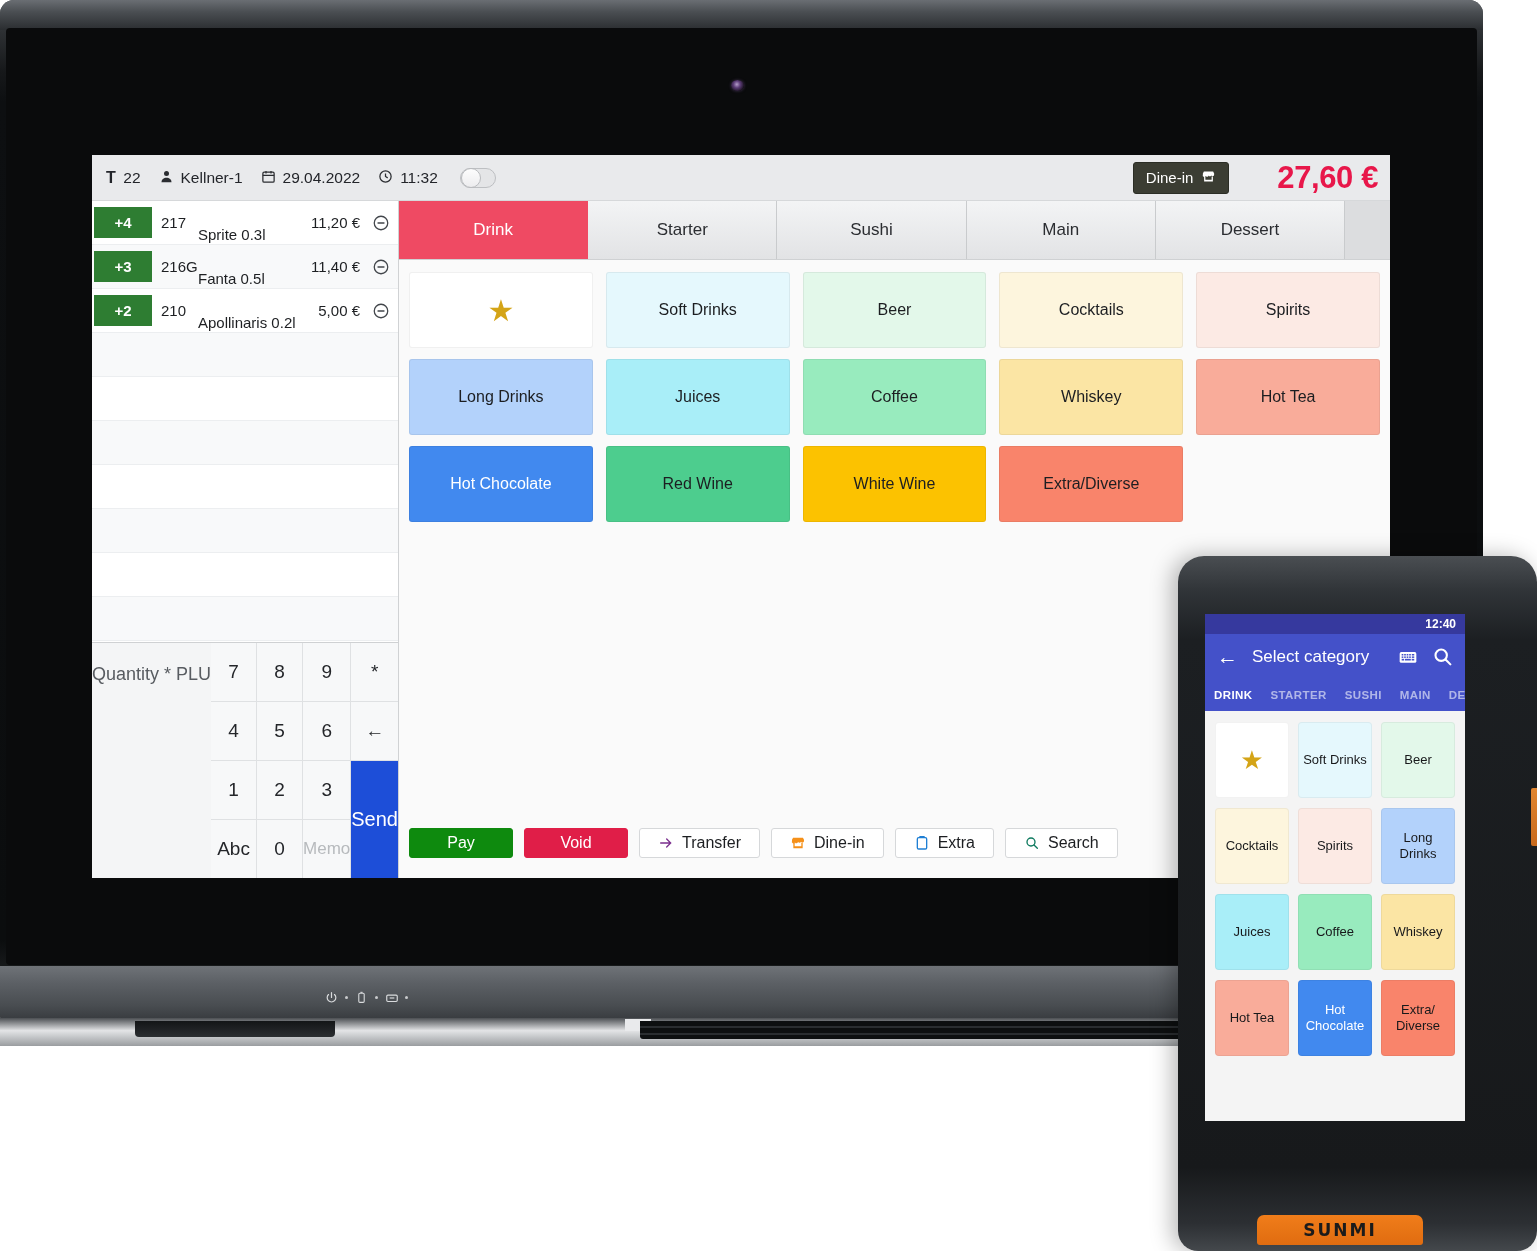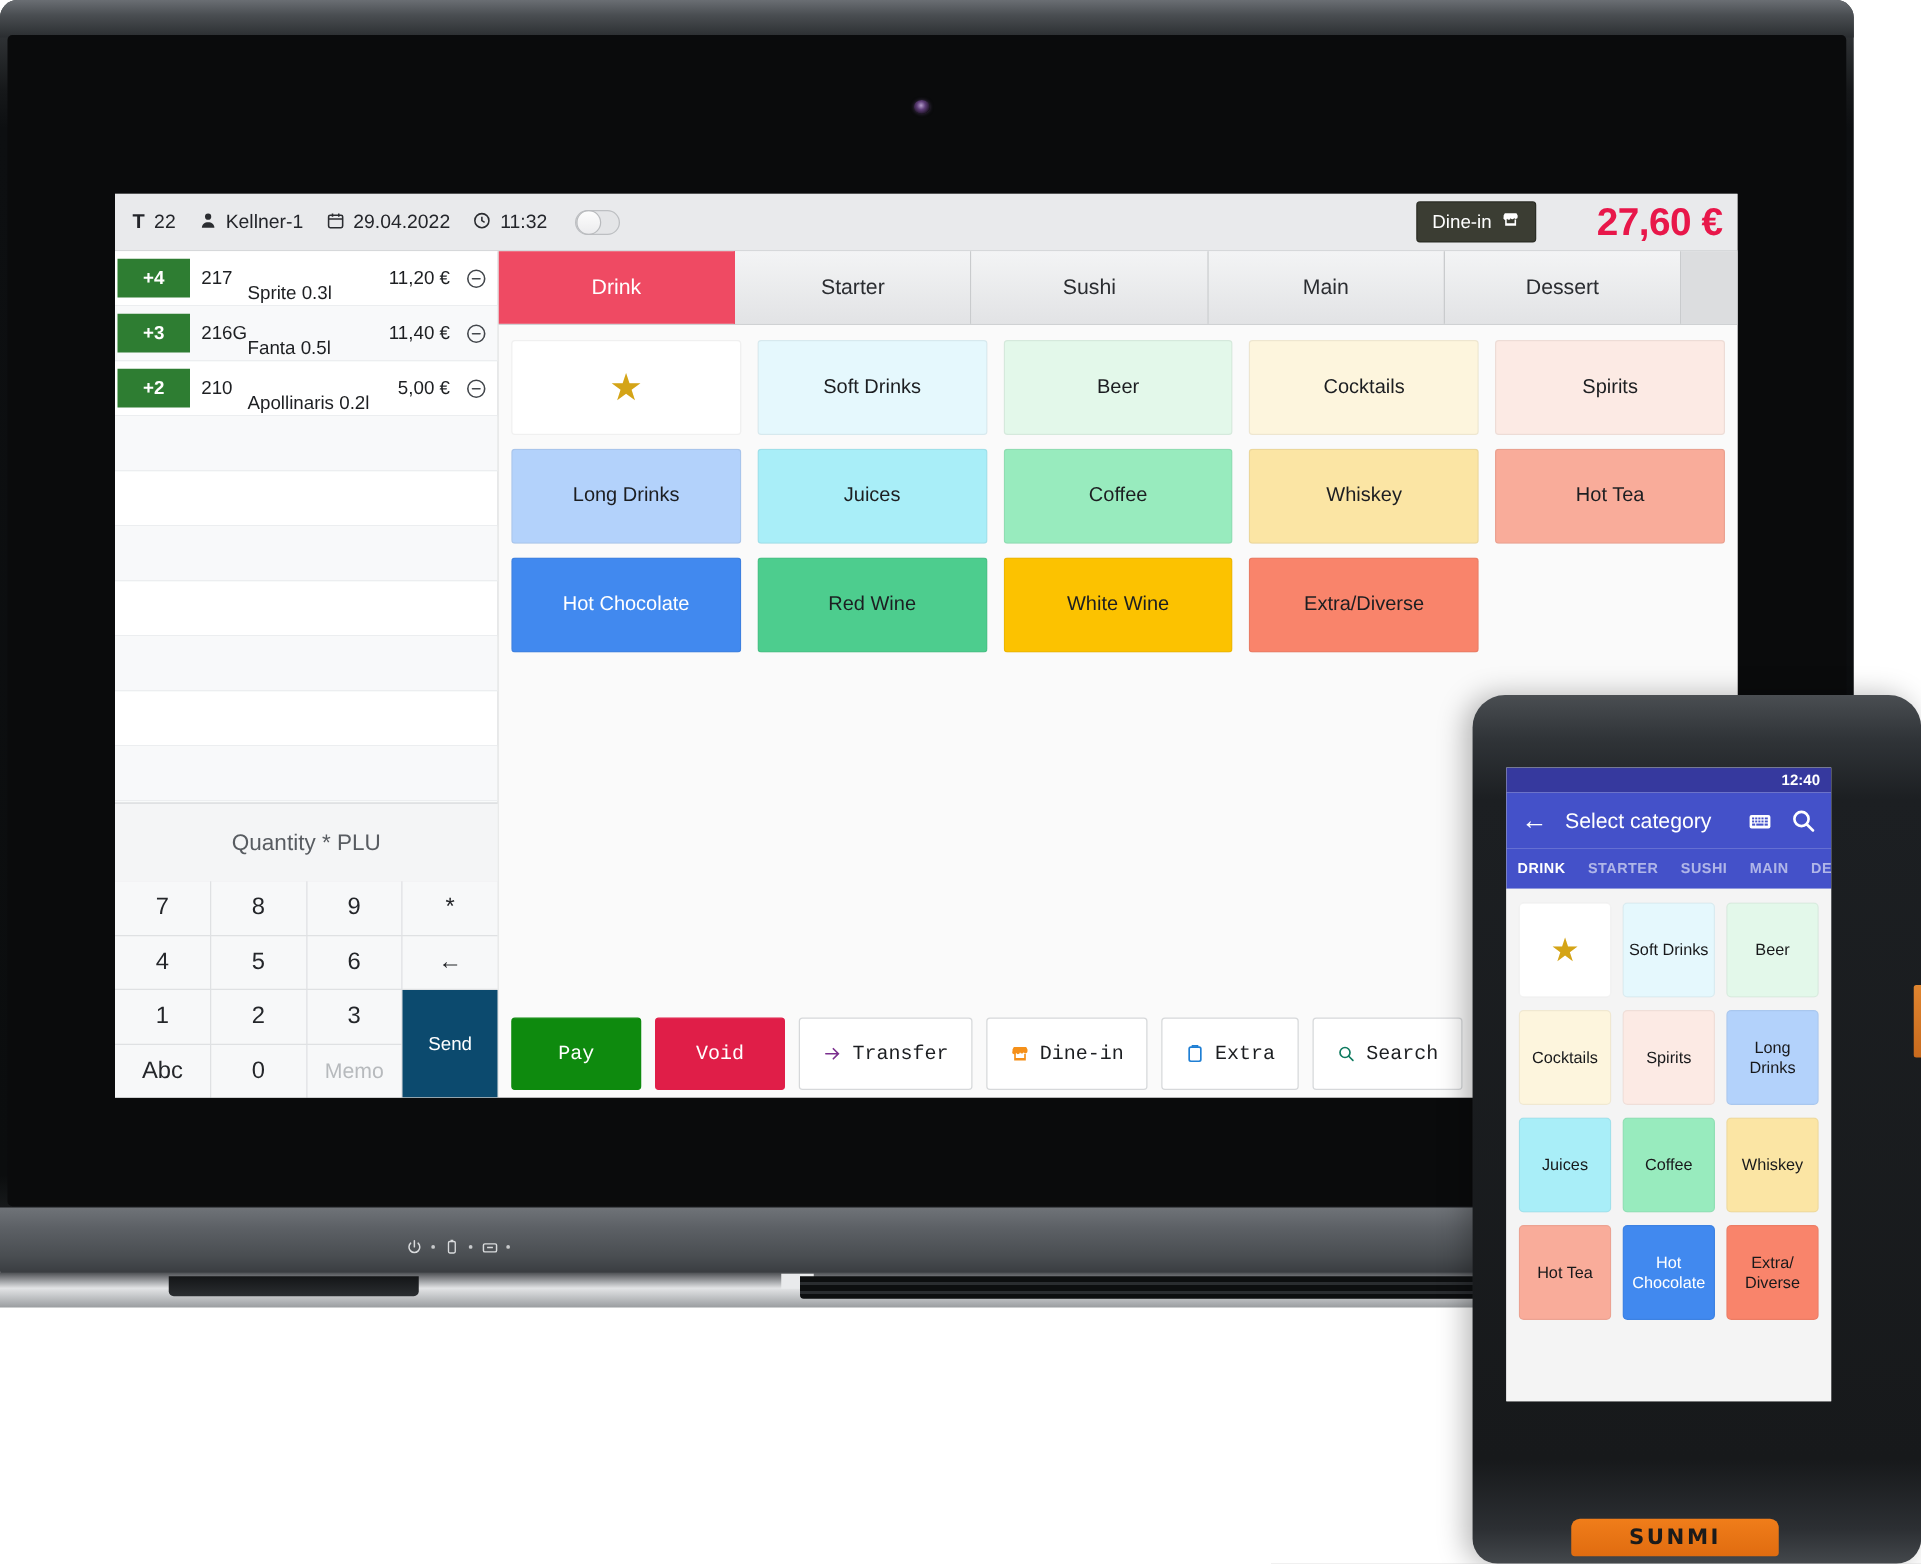--- a/index.html
+++ b/index.html
@@ -114,33 +114,33 @@
     font-size: 15px; font-weight: 600;
   }
   .plu { width: 46px; text-align: left; padding-left: 9px; font-size: 15px; color: #1d1f22; }
   .pname { flex: 1; font-size: 15px; color: #1d1f22; margin-top: 24px; }
   .price { font-size: 15px; color: #1d1f22; text-align: right; padding-right: 12px; white-space: nowrap; }
   .minus-ic { width: 18px; height: 18px; color: #42464b; }
   .empty-row { height: 44px; border-bottom: 1px solid #eceef0; }
   .empty-row.alt { background: #f8f9fa; }
 
   
-  .keypad-wrap { flex: 1; border-top: 1px solid #cfd1d3; background: #f4f5f6; display: flex; flex-direction: column; }
+  .keypad-wrap { flex: 1; border-top: 1px solid #cfd1d3; background: #f4f5f6; display: flex; flex-direction: row; }
   .keypad-label {
     height: 62px; display: flex; align-items: center; justify-content: center;
     font-size: 18px; color: #585c61; background: #f4f5f6;
   }
   .keypad { flex: 1; display: grid; grid-template-columns: repeat(4,1fr); grid-template-rows: repeat(4,1fr); background: #dfe1e3; gap: 1px; }
   .key {
     background: #f7f8f9; display: flex; align-items: center; justify-content: center;
     font-size: 19px; color: #24262a; user-select: none;
   }
   .key.muted { color: #b7babd; font-size: 17px; }
   .key.send {
-    grid-column: 4; grid-row: 3 / span 2; background: #0c4a6e; color: #fff; font-size: 15px;
+    grid-column: 4; grid-row: 3 / span 2; background: #1d4ed8; color: #fff; font-size: 20px;
   }
 
   
   .cat-tabs { display: flex; height: 59px; background: #e3e4e6; border-bottom: 1px solid #cfd1d3; }
   .cat-tab {
     flex: 1; display: flex; align-items: center; justify-content: center;
     font-size: 17px; color: #2b2d31;
     background: linear-gradient(180deg,#f3f4f5 0%,#e2e3e5 100%);
     border-right: 1px solid #c9cbcd;
   }
@@ -156,23 +156,23 @@
   .prod-btn {
     height: 76px; border-radius: 3px; display: flex; align-items: center;
     justify-content: center; font-size: 16px; color: #1c1e21; text-align: center;
     border: 1px solid rgba(0,0,0,.06); padding: 0 6px;
   }
   .prod-btn.star { font-size: 30px; color: #d4a417; }
 
   
   .action-bar { height: 62px; display: flex; align-items: center; gap: 11px; padding: 0 10px 8px 10px; background: #fafafa; }
   .act-btn {
-    height: 58px; border-radius: 3px; display: flex; align-items: center;
+    height: 30px; border-radius: 3px; display: flex; align-items: center;
     justify-content: center; gap: 8px; font-size: 16px;
-    background: #fff; border: 1px solid #d6d8da; color: #1c1e21; padding: 0 18px; font-family: Liberation Mono, monospace;
+    background: #fff; border: 1px solid #d6d8da; color: #1c1e21; padding: 0 18px;
   }
   .act-btn.pay { background: #0e8a0e; color:#fff; border-color:#0e8a0e; width: 104px; }
   .act-btn.void { background: #e01e48; color:#fff; border-color:#e01e48; width: 104px; }
   .act-ic { width: 16px; height: 16px; display:inline-flex; align-items:center; justify-content:center; }
 
   
   .phone {
     position: absolute; left: 1178px; top: 556px; width: 359px; height: 695px;
     background: linear-gradient(180deg,#4a4e52 0%,#303438 5%,#1c1f22 12%,#17191b 88%,#2c2f33 96%,#44484c 100%);
     border-radius: 26px 26px 20px 20px;

